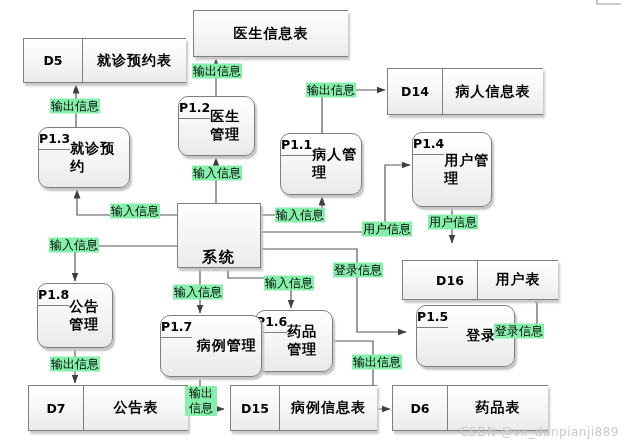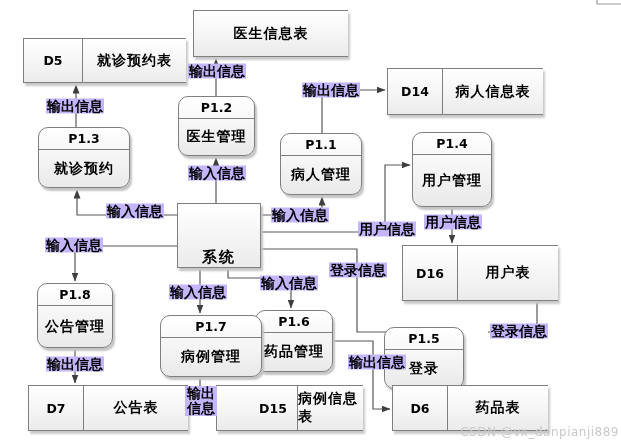--- a/index.html
+++ b/index.html
@@ -17,21 +17,21 @@
   #wires polyline{fill:none;stroke:var(--line,#595959);stroke-width:1.2;}
   #wires .frag{stroke:#9a9a9a;}
   #arrowhead path{fill:var(--arrow,#3f3f3f);}
 
   
   .process{
     position:absolute;z-index:2;box-sizing:border-box;
     border:1px solid var(--box-border,#7f7f7f);border-radius:10px;
     background:linear-gradient(180deg,#ffffff 0%,#f4f4f4 55%,#e9e9e9 100%);
     box-shadow:2px 3px 2px #c4c4c4;
-    display:flex;flex-direction:column;
+    display:flex;flex-direction:row;
   }
   .p-head{
     height:21px;border-bottom:1px solid var(--box-border,#7f7f7f);
     display:flex;align-items:center;justify-content:center;
     font-weight:bold;font-size:12.5px;color:#000;
   }
   .p-body{
     flex:1;display:flex;align-items:center;justify-content:center;
     font-weight:bold;font-size:14px;color:#000;letter-spacing:1px;
   }
@@ -59,22 +59,22 @@
     font-weight:bold;font-size:12.5px;color:#000;
   }
   .s-name{
     flex:1;display:flex;align-items:center;justify-content:center;
     font-weight:bold;font-size:14px;color:#000;letter-spacing:1px;
   }
 
   
   .flabel{
     position:absolute;z-index:3;transform:translate(-50%,-50%);
-    background:#c4b5fd;padding:0 1px;
-    font-weight:bold;font-size:14px;color:#000;white-space:nowrap;line-height:15px;
+    background:#86efac;padding:0 1px;
+    font-weight:normal;font-size:12px;color:#000;white-space:nowrap;line-height:15px;
   }
   .flabel.twoline{white-space:normal;width:30px;text-align:center;}
 
   .watermark{
     position:absolute;z-index:4;right:2px;bottom:4px;
     font-size:12px;color:var(--watermark,#c9c9c9);letter-spacing:0.5px;
   }
 </style>
 </head>
 <body>
@@ -119,21 +119,21 @@
     <div class="p-body">医生管理</div>
   </div>
   <div class="process" style="left:38px;top:127px;width:92px;height:61px;">
     <div class="p-head">P1.3</div>
     <div class="p-body">就诊预约</div>
   </div>
   <div class="process" style="left:412px;top:132px;width:80px;height:75px;">
     <div class="p-head">P1.4</div>
     <div class="p-body">用户管理</div>
   </div>
-  <div class="process" style="left:384px;top:305px;width:80px;height:62px;margin-top:22px;">
+  <div class="process" style="left:416px;top:305px;width:99px;height:62px;">
     <div class="p-head">P1.5</div>
     <div class="p-body">登录</div>
   </div>
   <div class="process" style="left:255px;top:310px;width:78px;height:62px;">
     <div class="p-head">P1.6</div>
     <div class="p-body">药品管理</div>
   </div>
   <div class="process" style="left:160px;top:315px;width:102px;height:62px;">
     <div class="p-head">P1.7</div>
     <div class="p-body">病例管理</div>
@@ -155,25 +155,25 @@
     <div class="s-name">药品表</div>
   </div>
   <div class="store" style="left:28px;top:385px;width:160px;height:46px;">
     <div class="s-id" style="width:55px;">D7</div>
     <div class="s-name">公告表</div>
   </div>
   <div class="store" style="left:387px;top:68px;width:156px;height:47px;">
     <div class="s-id" style="width:55px;">D14</div>
     <div class="s-name">病人信息表</div>
   </div>
-  <div class="store" style="left:216px;top:385px;width:147px;height:46px;padding-left:32px;">
+  <div class="store" style="left:230px;top:385px;width:147px;height:46px;">
     <div class="s-id" style="width:49px;">D15</div>
     <div class="s-name">病例信息表</div>
   </div>
-  <div class="store" style="left:402px;top:245px;width:156px;height:56px;">
+  <div class="store" style="left:402px;top:260px;width:156px;height:40px;padding-left:20px;">
     <div class="s-id" style="width:55px;">D16</div>
     <div class="s-name">用户表</div>
   </div>
 
   <div class="flabel" style="left:75px;top:106px;">输出信息</div>
   <div class="flabel" style="left:217px;top:71px;">输出信息</div>
   <div class="flabel" style="left:217px;top:173px;">输入信息</div>
   <div class="flabel" style="left:135px;top:211px;">输入信息</div>
   <div class="flabel" style="left:74px;top:245px;">输入信息</div>
   <div class="flabel" style="left:300px;top:215px;">输入信息</div>

